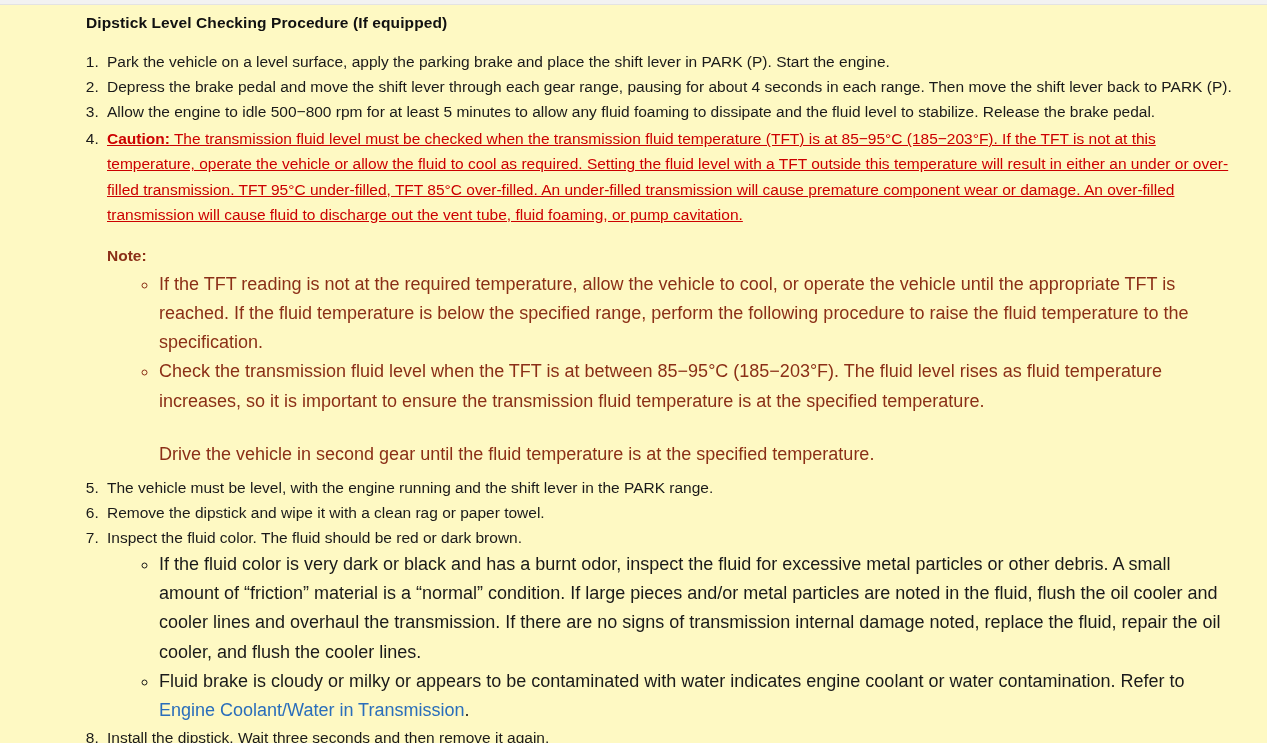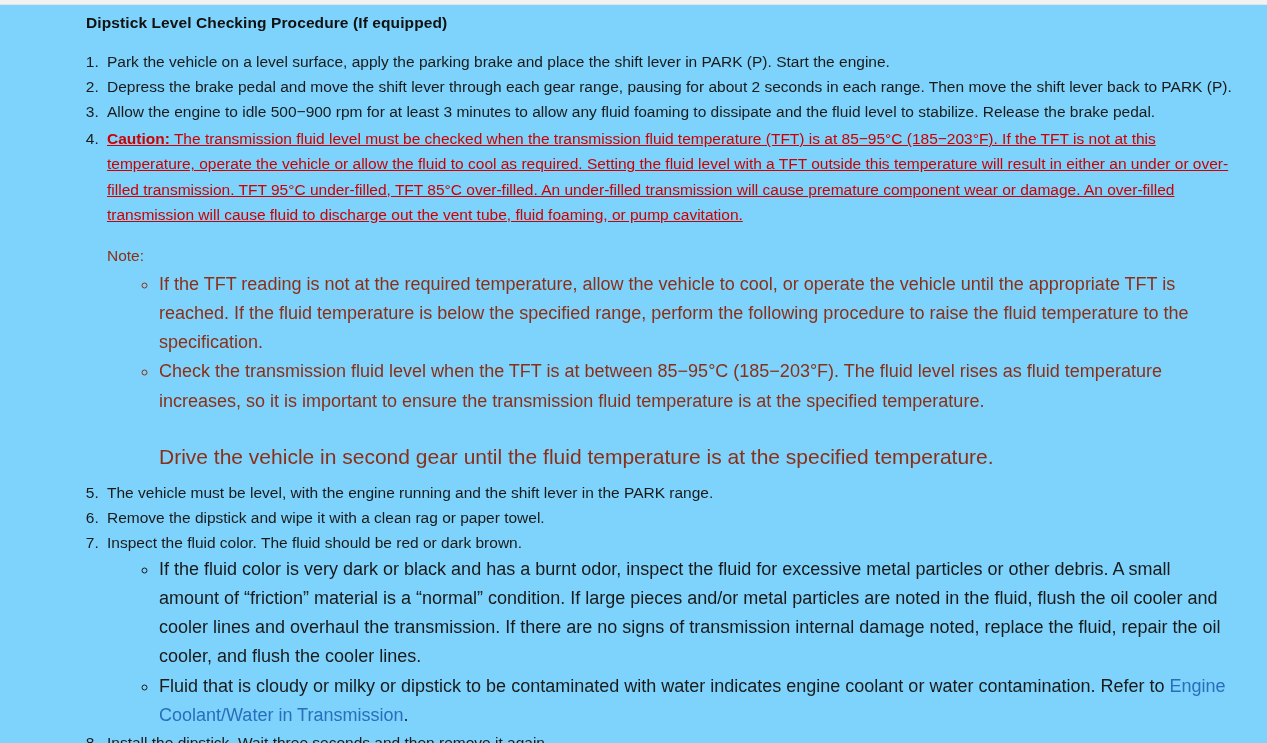--- a/index.html
+++ b/index.html
@@ -11,21 +11,21 @@
     width: 1267px;
     height: 743px;
     overflow: hidden;
     font-family: "Liberation Sans", sans-serif;
     color: #1a1a1a;
   }
   .page {
     position: relative;
     width: 1267px;
     height: 743px;
-    background: #7dd3fc;
+    background: #fef9c3;
     box-sizing: border-box;
     padding: 6px 16px 0 24px;
   }
   .topbar {
     position: absolute;
     top: 0;
     left: 0;
     width: 1267px;
     height: 4px;
     background: #f2f2f2;
@@ -59,21 +59,21 @@
   }
   .caution-label {
     font-weight: bold;
     color: #cc0000;
   }
   .note-block {
     margin-top: 16px;
     color: #8b2f17;
   }
   .note-label {
-    font-weight: normal;
+    font-weight: bold;
     color: #8b2f17;
     display: block;
     margin-bottom: 2px;
   }
   ul.sub {
     list-style-type: circle;
     margin: 0;
     padding-left: 52px;
     font-size: 18px;
     line-height: 1.62;
@@ -85,57 +85,57 @@
     color: #8b2f17;
   }
   ul.sub.plain {
     color: #1a1a1a;
   }
   .note-trailing {
     color: #8b2f17;
     margin-top: 24px;
     margin-bottom: 6px;
     padding-left: 52px;
-    font-size: 21px;
+    font-size: 18px;
     line-height: 1.62;
   }
   a.doclink {
     color: #2a6ebb;
     text-decoration: none;
   }
 </style>
 </head>
 <body>
 
 <div class="page">
   <div class="topbar"></div>
 
   <div class="doc-title">Dipstick Level Checking Procedure (If equipped)</div>
 
   <ol class="steps">
     <li><span>Park the vehicle on a level surface, apply the parking brake and place the shift lever in PARK (P). Start the engine.</span></li>
-    <li><span>Depress the brake pedal and move the shift lever through each gear range, pausing for about 2 seconds in each range. Then move the shift lever back to PARK (P).</span></li>
-    <li><span>Allow the engine to idle 500−900 rpm for at least 3 minutes to allow any fluid foaming to dissipate and the fluid level to stabilize. Release the brake pedal.</span></li>
+    <li><span>Depress the brake pedal and move the shift lever through each gear range, pausing for about 4 seconds in each range. Then move the shift lever back to PARK (P).</span></li>
+    <li><span>Allow the engine to idle 500−800 rpm for at least 5 minutes to allow any fluid foaming to dissipate and the fluid level to stabilize. Release the brake pedal.</span></li>
     <li>
       <div class="caution-block">
         <span class="caution-label">Caution:</span><span> The transmission fluid level must be checked when the transmission fluid temperature (TFT) is at 85−95°C (185−203°F). If the TFT is not at this temperature, operate the vehicle or allow the fluid to cool as required. Setting the fluid level with a TFT outside this temperature will result in either an under or over-filled transmission. TFT 95°C under-filled, TFT 85°C over-filled. An under-filled transmission will cause premature component wear or damage. An over-filled transmission will cause fluid to discharge out the vent tube, fluid foaming, or pump cavitation.</span>
       </div>
       <div class="note-block">
         <span class="note-label">Note:</span>
         <ul class="sub note-sub">
           <li><span>If the TFT reading is not at the required temperature, allow the vehicle to cool, or operate the vehicle until the appropriate TFT is reached. If the fluid temperature is below the specified range, perform the following procedure to raise the fluid temperature to the specification.</span></li>
           <li><span>Check the transmission fluid level when the TFT is at between 85−95°C (185−203°F). The fluid level rises as fluid temperature increases, so it is important to ensure the transmission fluid temperature is at the specified temperature.</span></li>
         </ul>
         <div class="note-trailing">Drive the vehicle in second gear until the fluid temperature is at the specified temperature.</div>
       </div>
     </li>
     <li><span>The vehicle must be level, with the engine running and the shift lever in the PARK range.</span></li>
     <li><span>Remove the dipstick and wipe it with a clean rag or paper towel.</span></li>
     <li>
       <span>Inspect the fluid color. The fluid should be red or dark brown.</span>
       <ul class="sub plain">
         <li><span>If the fluid color is very dark or black and has a burnt odor, inspect the fluid for excessive metal particles or other debris. A small amount of “friction” material is a “normal” condition. If large pieces and/or metal particles are noted in the fluid, flush the oil cooler and cooler lines and overhaul the transmission. If there are no signs of transmission internal damage noted, replace the fluid, repair the oil cooler, and flush the cooler lines.</span></li>
-        <li><span>Fluid that is cloudy or milky or dipstick to be contaminated with water indicates engine coolant or water contamination. Refer to </span><a class="doclink" href="#">Engine Coolant/Water in Transmission</a><span>.</span></li>
+        <li><span>Fluid brake is cloudy or milky or appears to be contaminated with water indicates engine coolant or water contamination. Refer to </span><a class="doclink" href="#">Engine Coolant/Water in Transmission</a><span>.</span></li>
       </ul>
     </li>
     <li><span>Install the dipstick. Wait three seconds and then remove it again.</span></li>
   </ol>
 </div>
 
 </body></html>

